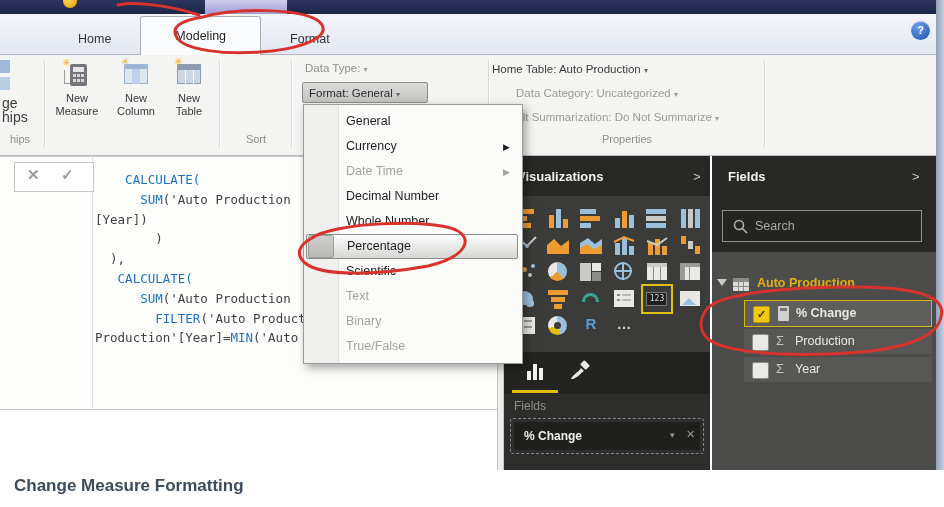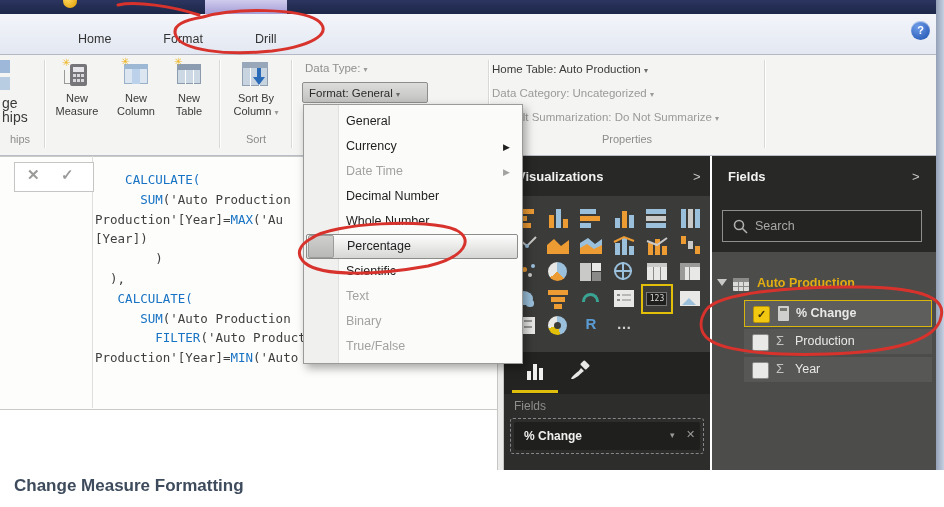--- a/index.html
+++ b/index.html
@@ -96,22 +96,22 @@
 <div id="shot">
 
   <div class="abs" id="titlebar"></div>
   <div class="abs" id="savedot"></div>
   <div class="abs" id="ctxtab"></div>
 
   <div class="abs" id="tabrowbg"></div>
   <div class="abs" id="tabline"></div>
   <div class="abs" id="tabStrip">
       <div class="tab">Home</div>
+      <div class="tab sel">Modeling</div>
       <div class="tab">Format</div>
-      <div class="tab">Drill</div>
     </div>
   <div class="abs" id="helpbtn">?</div>
 
   <div class="abs" id="ribbon"></div>
   <div class="abs vsep" style="left:44px"></div>
   <div class="abs vsep" style="left:219px"></div>
   <div class="abs vsep" style="left:291px"></div>
   <div class="abs vsep" style="left:488px"></div>
   <div class="abs vsep" style="left:764px"></div>
 
@@ -147,52 +147,40 @@
     <span class="ticon" style="width:26px;height:28px;margin-top:2px">
       <span style="left:1px;top:4px;width:24px;height:20px;background:#ccd8e4;border:1px solid #8c9cac;box-sizing:border-box"></span>
       <span style="left:1px;top:4px;width:24px;height:6px;background:#8c9cb0"></span>
       <span style="left:9px;top:10px;width:1px;height:14px;background:#fff"></span><span style="left:17px;top:10px;width:1px;height:14px;background:#fff"></span>
       <span style="left:-2px;top:-4px;color:#eeb41f;font-size:10px">✳</span>
     </span>
     <div class="rlbl">New</div>
     <div class="rlbl">Table</div>
   </div>
 
-  <div class="abs rbtn" style="left:226px;width:60px">
-    <span class="ticon" style="width:30px;height:28px;margin-top:2px">
-      <span style="left:1px;top:2px;width:26px;height:24px;background:#c8d4e0;border:1px solid #90a0b0;box-sizing:border-box"></span>
-      <span style="left:1px;top:2px;width:26px;height:6px;background:#98a8ba"></span>
-      <span style="left:9px;top:8px;width:1px;height:18px;background:#fff"></span><span style="left:18px;top:8px;width:1px;height:18px;background:#fff"></span>
-      <span style="left:16px;top:8px;width:4px;height:12px;background:#2b6cb8"></span>
-      <span style="left:12px;top:17px;width:0;height:0;border-left:6px solid transparent;border-right:6px solid transparent;border-top:8px solid #2b6cb8"></span>
-    </span>
-    <div class="rlbl">Sort By</div>
-    <div class="rlbl"><span>Column</span> <span class="caret dim">▾</span></div>
-  </div>
   <div class="abs grplabel" style="left:226px;width:60px">Sort</div>
 
   <div class="abs" id="datatype"><span>Data Type:</span> <span class="caret dim">▾</span></div>
   <div class="abs" id="formatbtn"><span>Format: General</span> <span class="caret">▾</span></div>
 
   <div class="abs proprow on" style="left:492px;top:63px"><span>Home Table: Auto Production</span> <span class="caret">▾</span></div>
-  <div class="abs proprow off" style="left:492px;top:87px"><span>Data Category: Uncategorized</span> <span class="caret dim">▾</span></div>
+  <div class="abs proprow off" style="left:516px;top:87px"><span>Data Category: Uncategorized</span> <span class="caret dim">▾</span></div>
   <div class="abs proprow off" style="left:492px;top:111px"><span>Default Summarization: Do Not Summarize</span> <span class="caret dim">▾</span></div>
   <div class="abs grplabel" style="left:492px;width:270px">Properties</div>
 
   <div class="abs" id="fpanel"></div>
   <div class="abs" id="fdiv"></div>
   <div class="abs" id="fbtns">
     <span class="fbicon" style="left:12px">✕</span>
     <span class="fbicon" style="left:46px">✓</span>
   </div>
   <div class="abs" id="collapse">^</div>
   <div class="abs" id="code">
       <div class="cl"><span>    </span><span class="kw">CALCULATE(</span></div>
       <div class="cl"><span>      </span><span class="kw">SUM</span><span>('Auto Production</span></div>
-      <div class="cl"><span>Production'[Year]=</span><span class="kw">MAX</span><span>('Au</span></div>
       <div class="cl"><span>[Year])</span></div>
       <div class="cl"><span>        )</span></div>
       <div class="cl"><span>  ),</span></div>
       <div class="cl"><span>   </span><span class="kw">CALCULATE(</span></div>
       <div class="cl"><span>      </span><span class="kw">SUM</span><span>('Auto Production</span></div>
       <div class="cl"><span>        </span><span class="kw">FILTER</span><span>('Auto Production', 'Auto</span></div>
       <div class="cl"><span>Production'[Year]=</span><span class="kw">MIN</span><span>('Auto Production'</span></div>
     </div>
 
   <div class="abs" id="sliver"></div>

